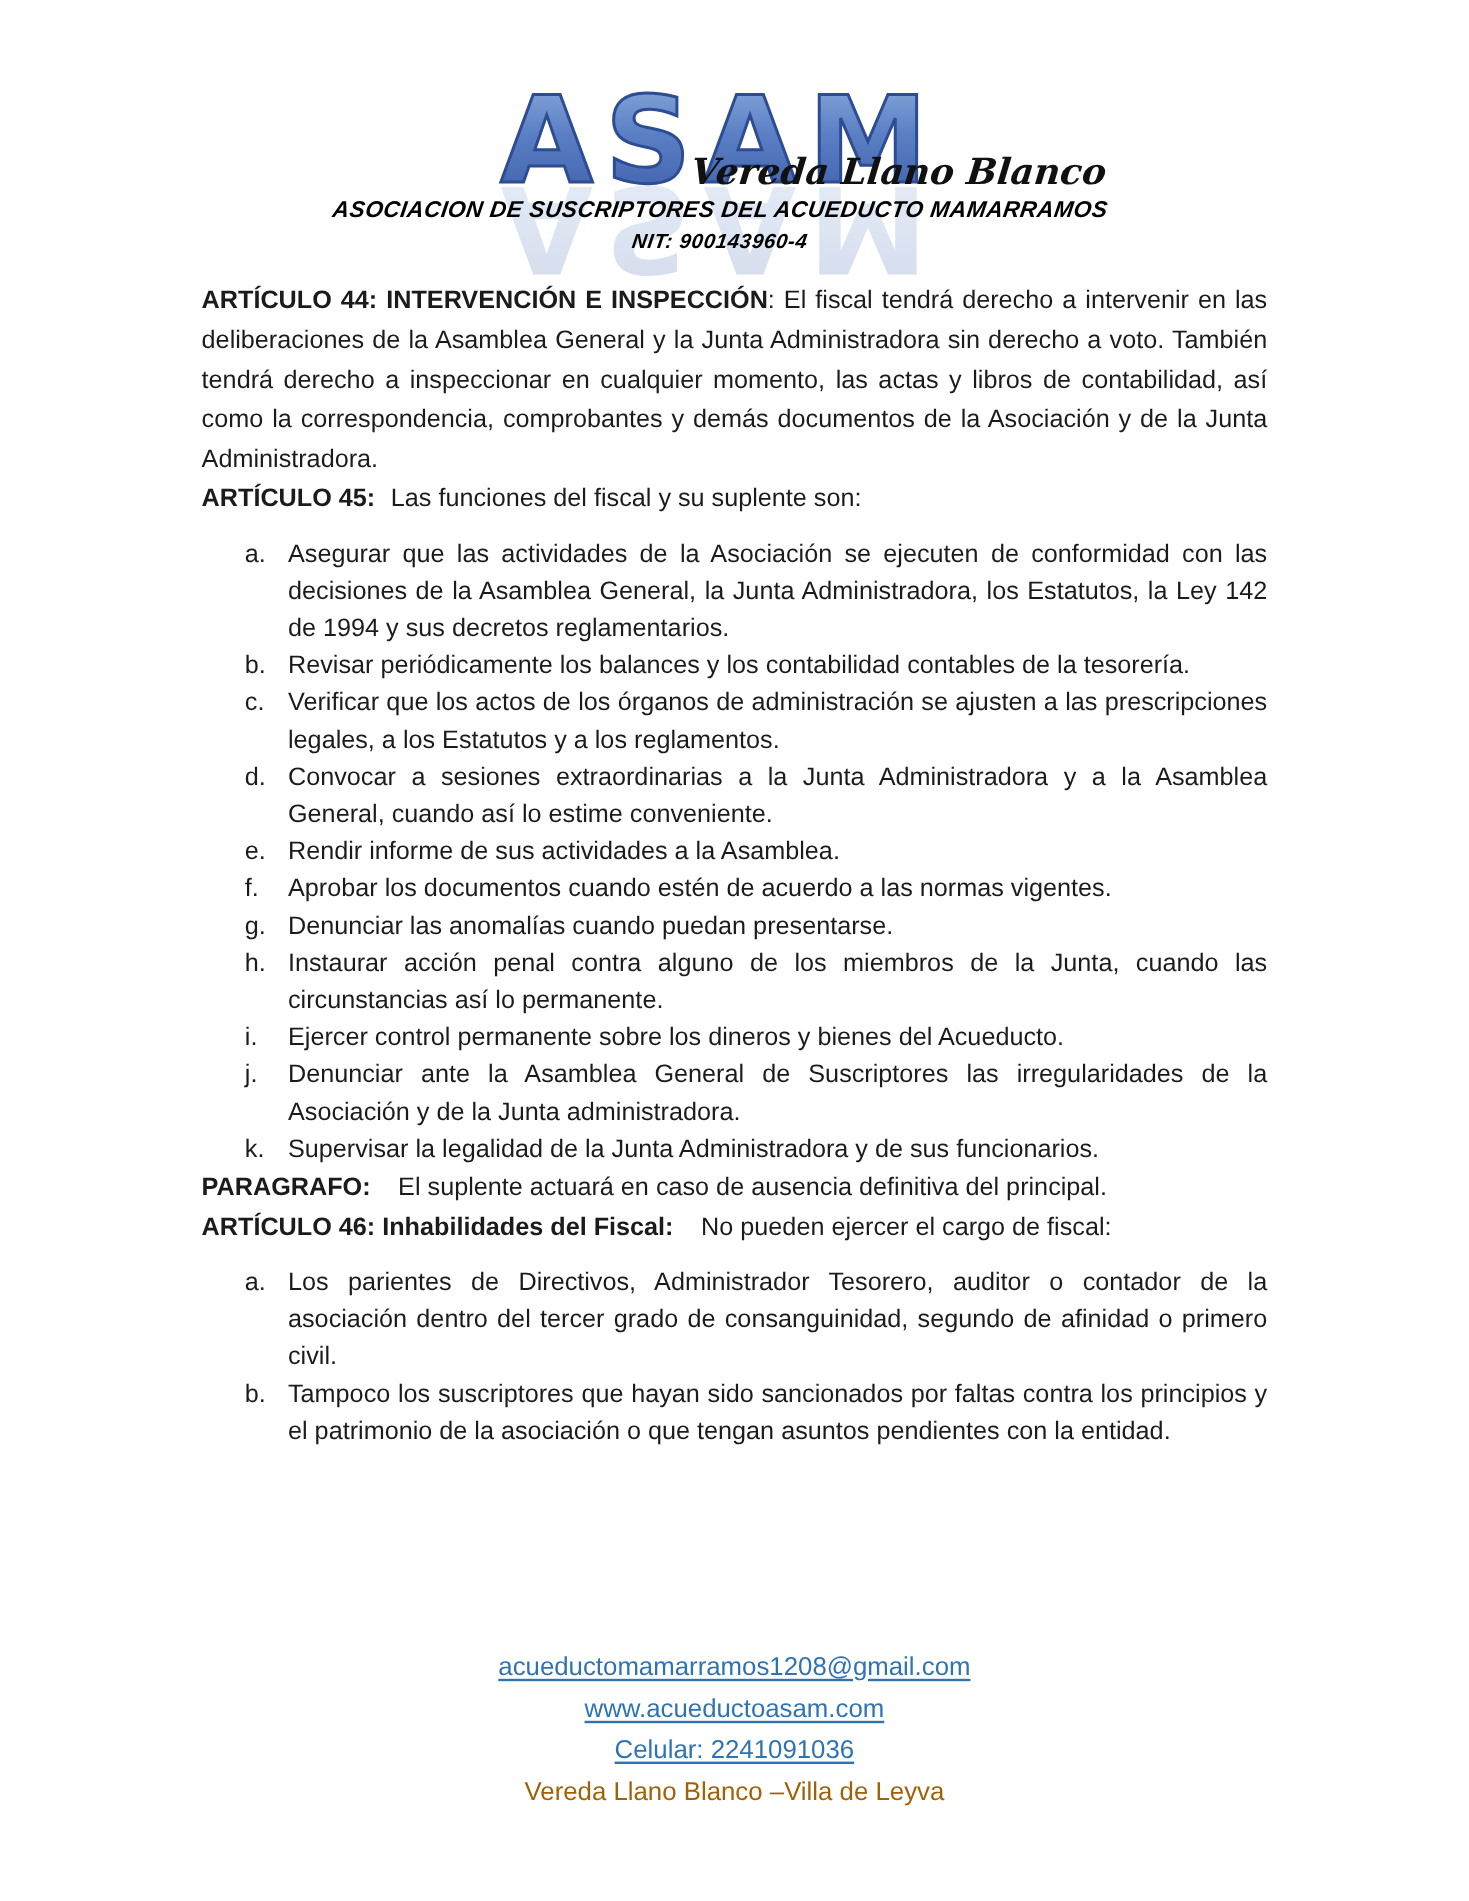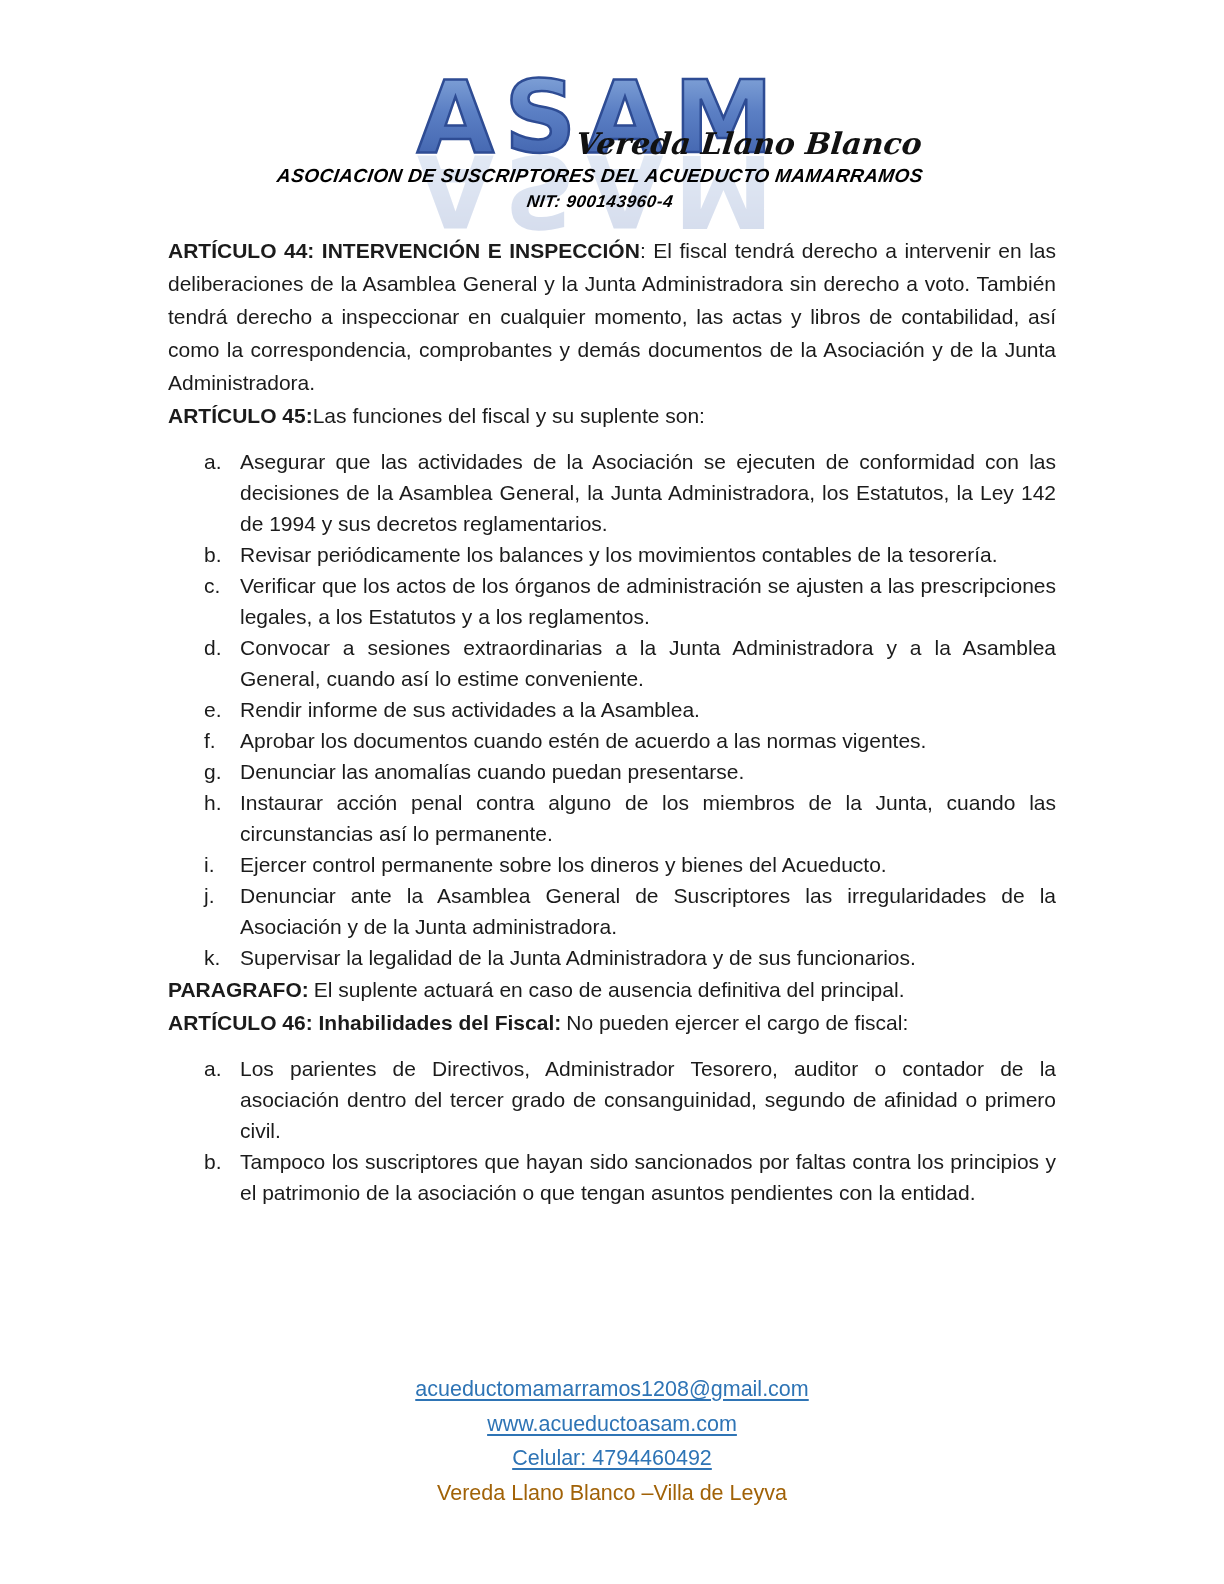--- a/index.html
+++ b/index.html
@@ -57,22 +57,22 @@
   .content {
     position: absolute;
     top: 234px; left: 168px;
     width: 888px;
     font-size: 21px;
     line-height: 33px;
     text-align: justify;
   }
   .content p { margin: 0; }
   .heading-45 { margin-top: 46px; }
-  .after-bold { margin-left: 5px; }
-  .wide-gap   { }
+  .after-bold { margin-left: 23px; }
+  .wide-gap   { margin-left: 13px; }
 
   ol.letter-list {
     margin: 14px 0 0 0;
     padding: 0;
     list-style: none;
     line-height: 31px;
   }
   ol.letter-list li {
     position: relative;
     padding-left: 72px;
@@ -145,21 +145,21 @@
 
   <ol class="letter-list">
 
       <li>
         <span class="marker">a.</span>
         <span>Asegurar que las actividades de la Asociación se ejecuten de conformidad con las decisiones de la Asamblea General, la Junta Administradora, los Estatutos, la Ley 142 de 1994 y sus decretos reglamentarios.</span>
       </li>
 
       <li>
         <span class="marker">b.</span>
-        <span>Revisar periódicamente los balances y los movimientos contables de la tesorería.</span>
+        <span>Revisar periódicamente los balances y los contabilidad contables de la tesorería.</span>
       </li>
 
       <li>
         <span class="marker">c.</span>
         <span>Verificar que los actos de los órganos de administración se ajusten a las prescripciones legales, a los Estatutos y a los reglamentos.</span>
       </li>
 
       <li>
         <span class="marker">d.</span>
         <span>Convocar a sesiones extraordinarias a la Junta Administradora y a la Asamblea General, cuando así lo estime conveniente.</span>
@@ -220,15 +220,15 @@
         <span class="marker">b.</span>
         <span>Tampoco los suscriptores que hayan sido sancionados por faltas contra los principios y el patrimonio de la asociación o que tengan asuntos pendientes con la entidad.</span>
       </li>
     </ol>
 
 </div>
 
 <div class="footer">
   <a class="flink">acueductomamarramos1208@gmail.com</a>
   <a class="flink">www.acueductoasam.com</a>
-  <a class="flink">Celular: 4794460492</a>
+  <a class="flink">Celular: 2241091036</a>
   <span class="address">Vereda Llano Blanco –Villa de Leyva</span>
 </div>
 
 </body></html>

